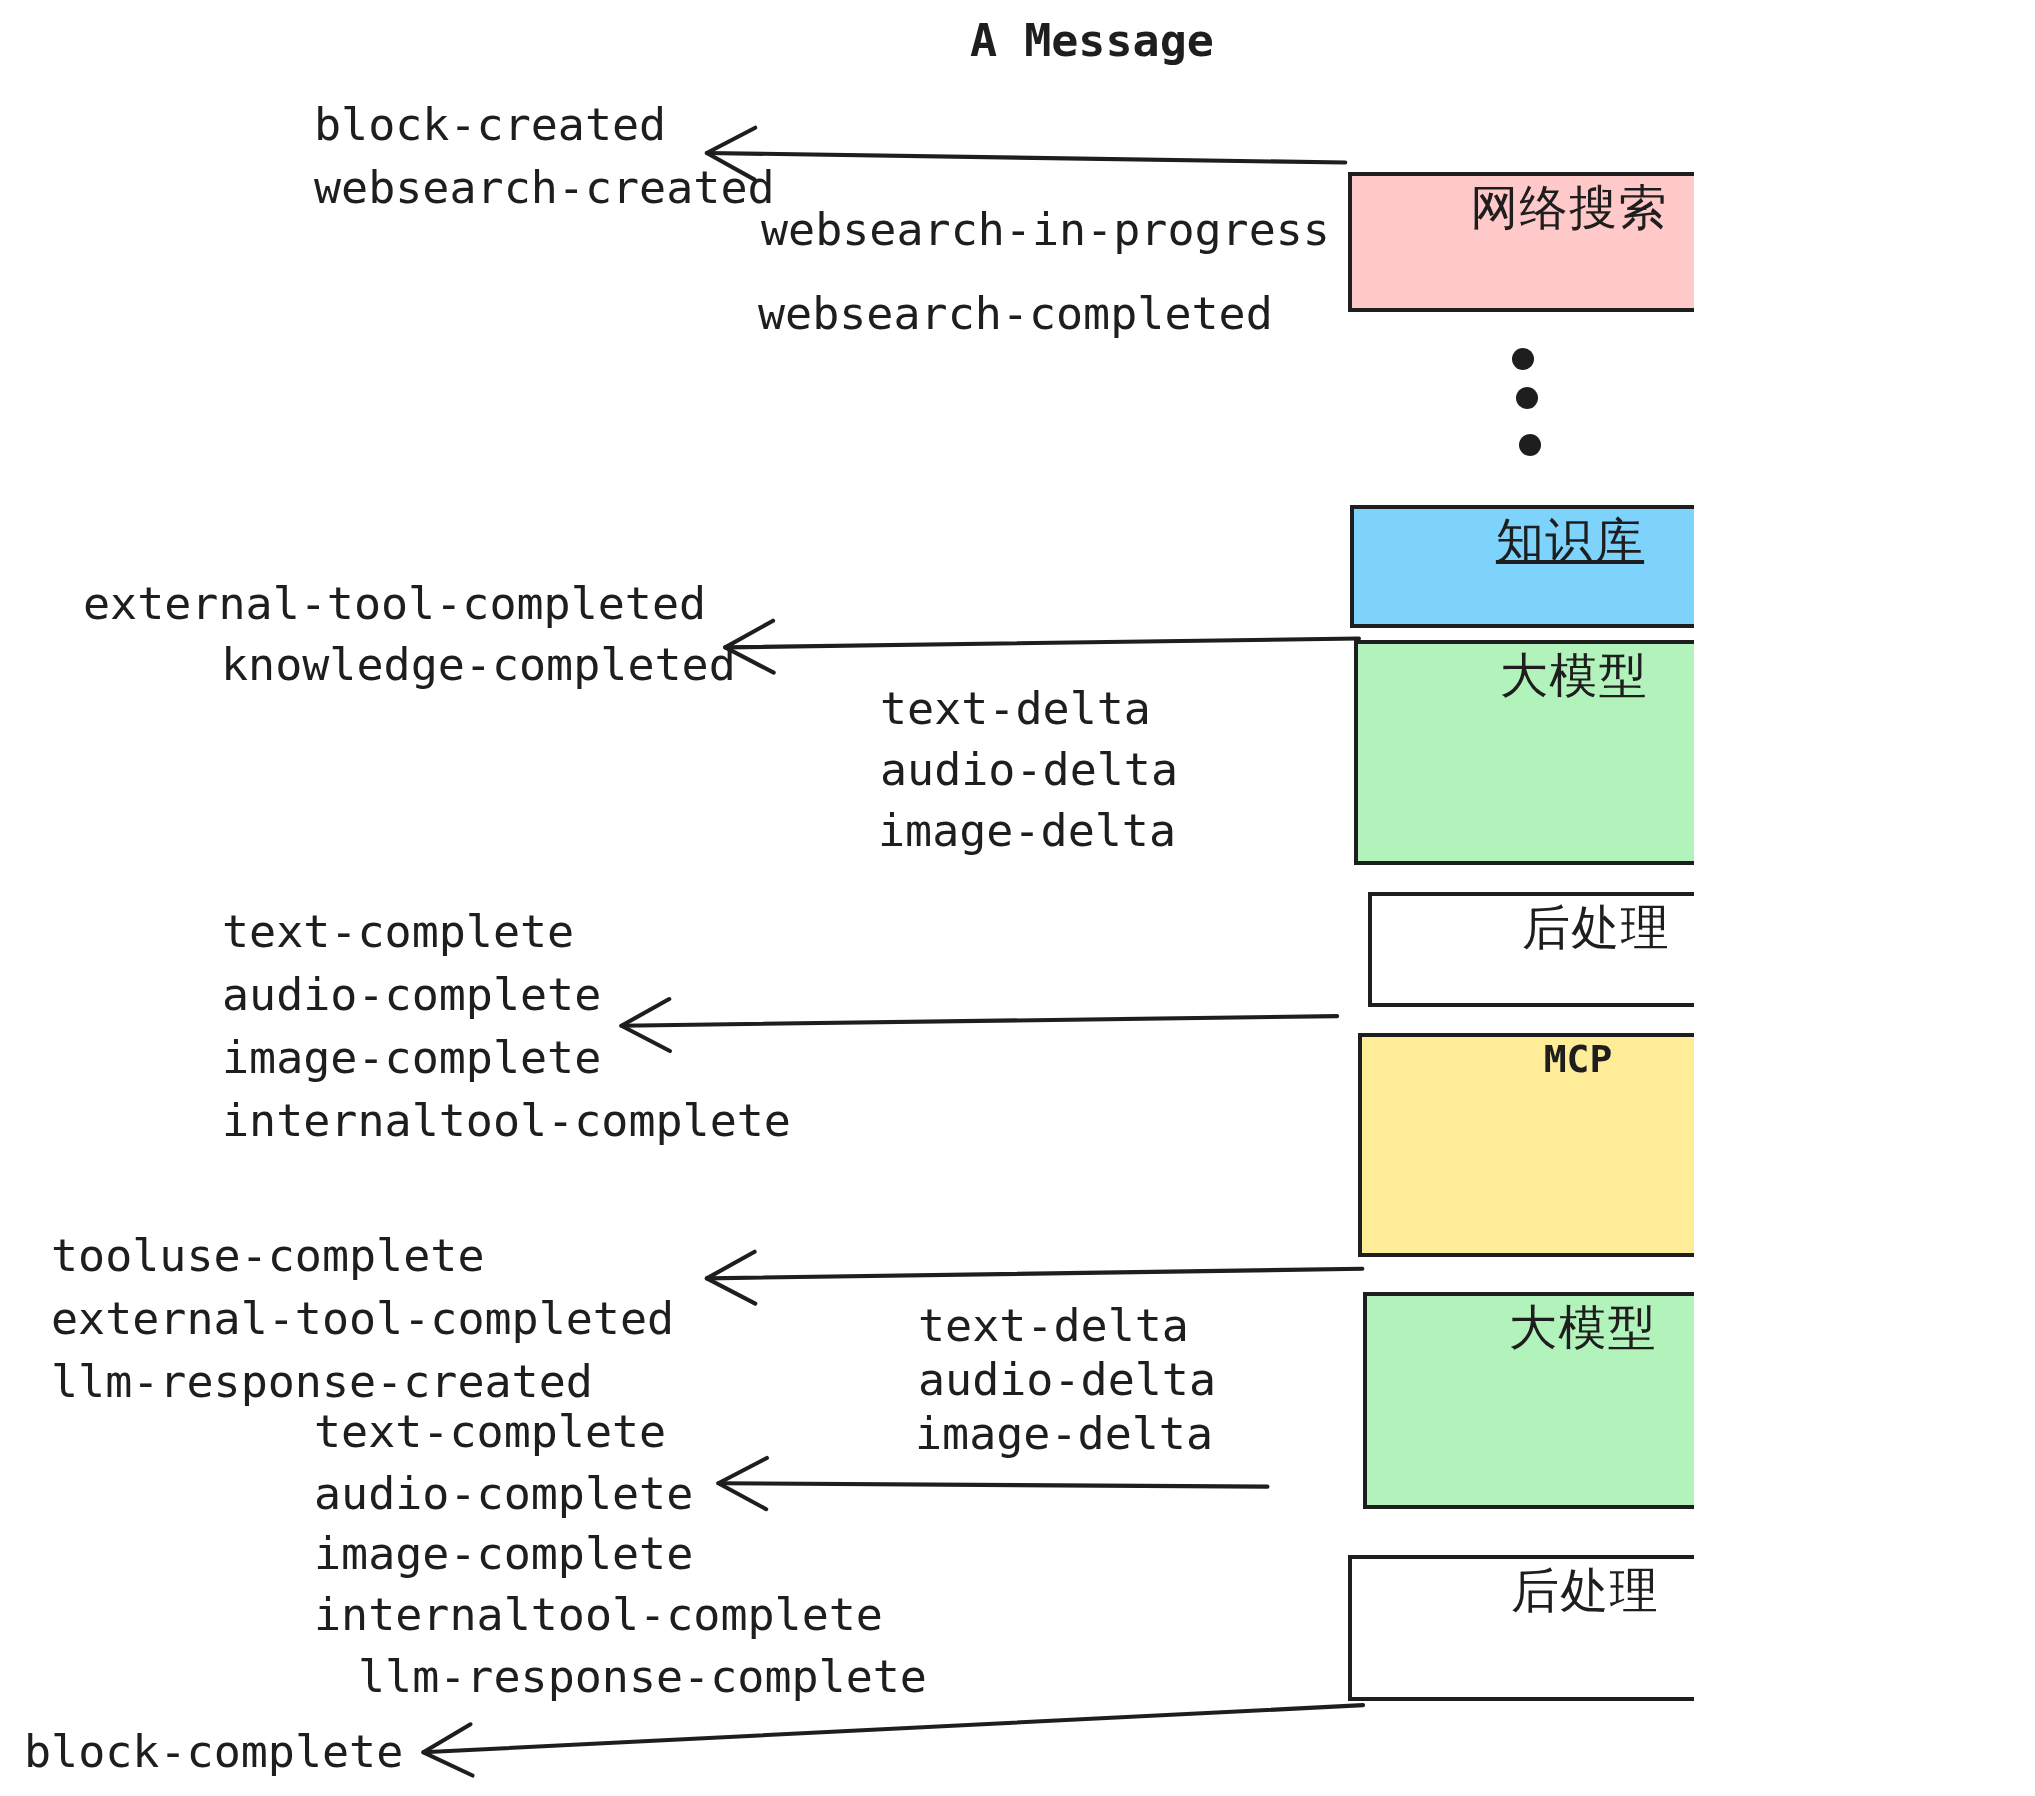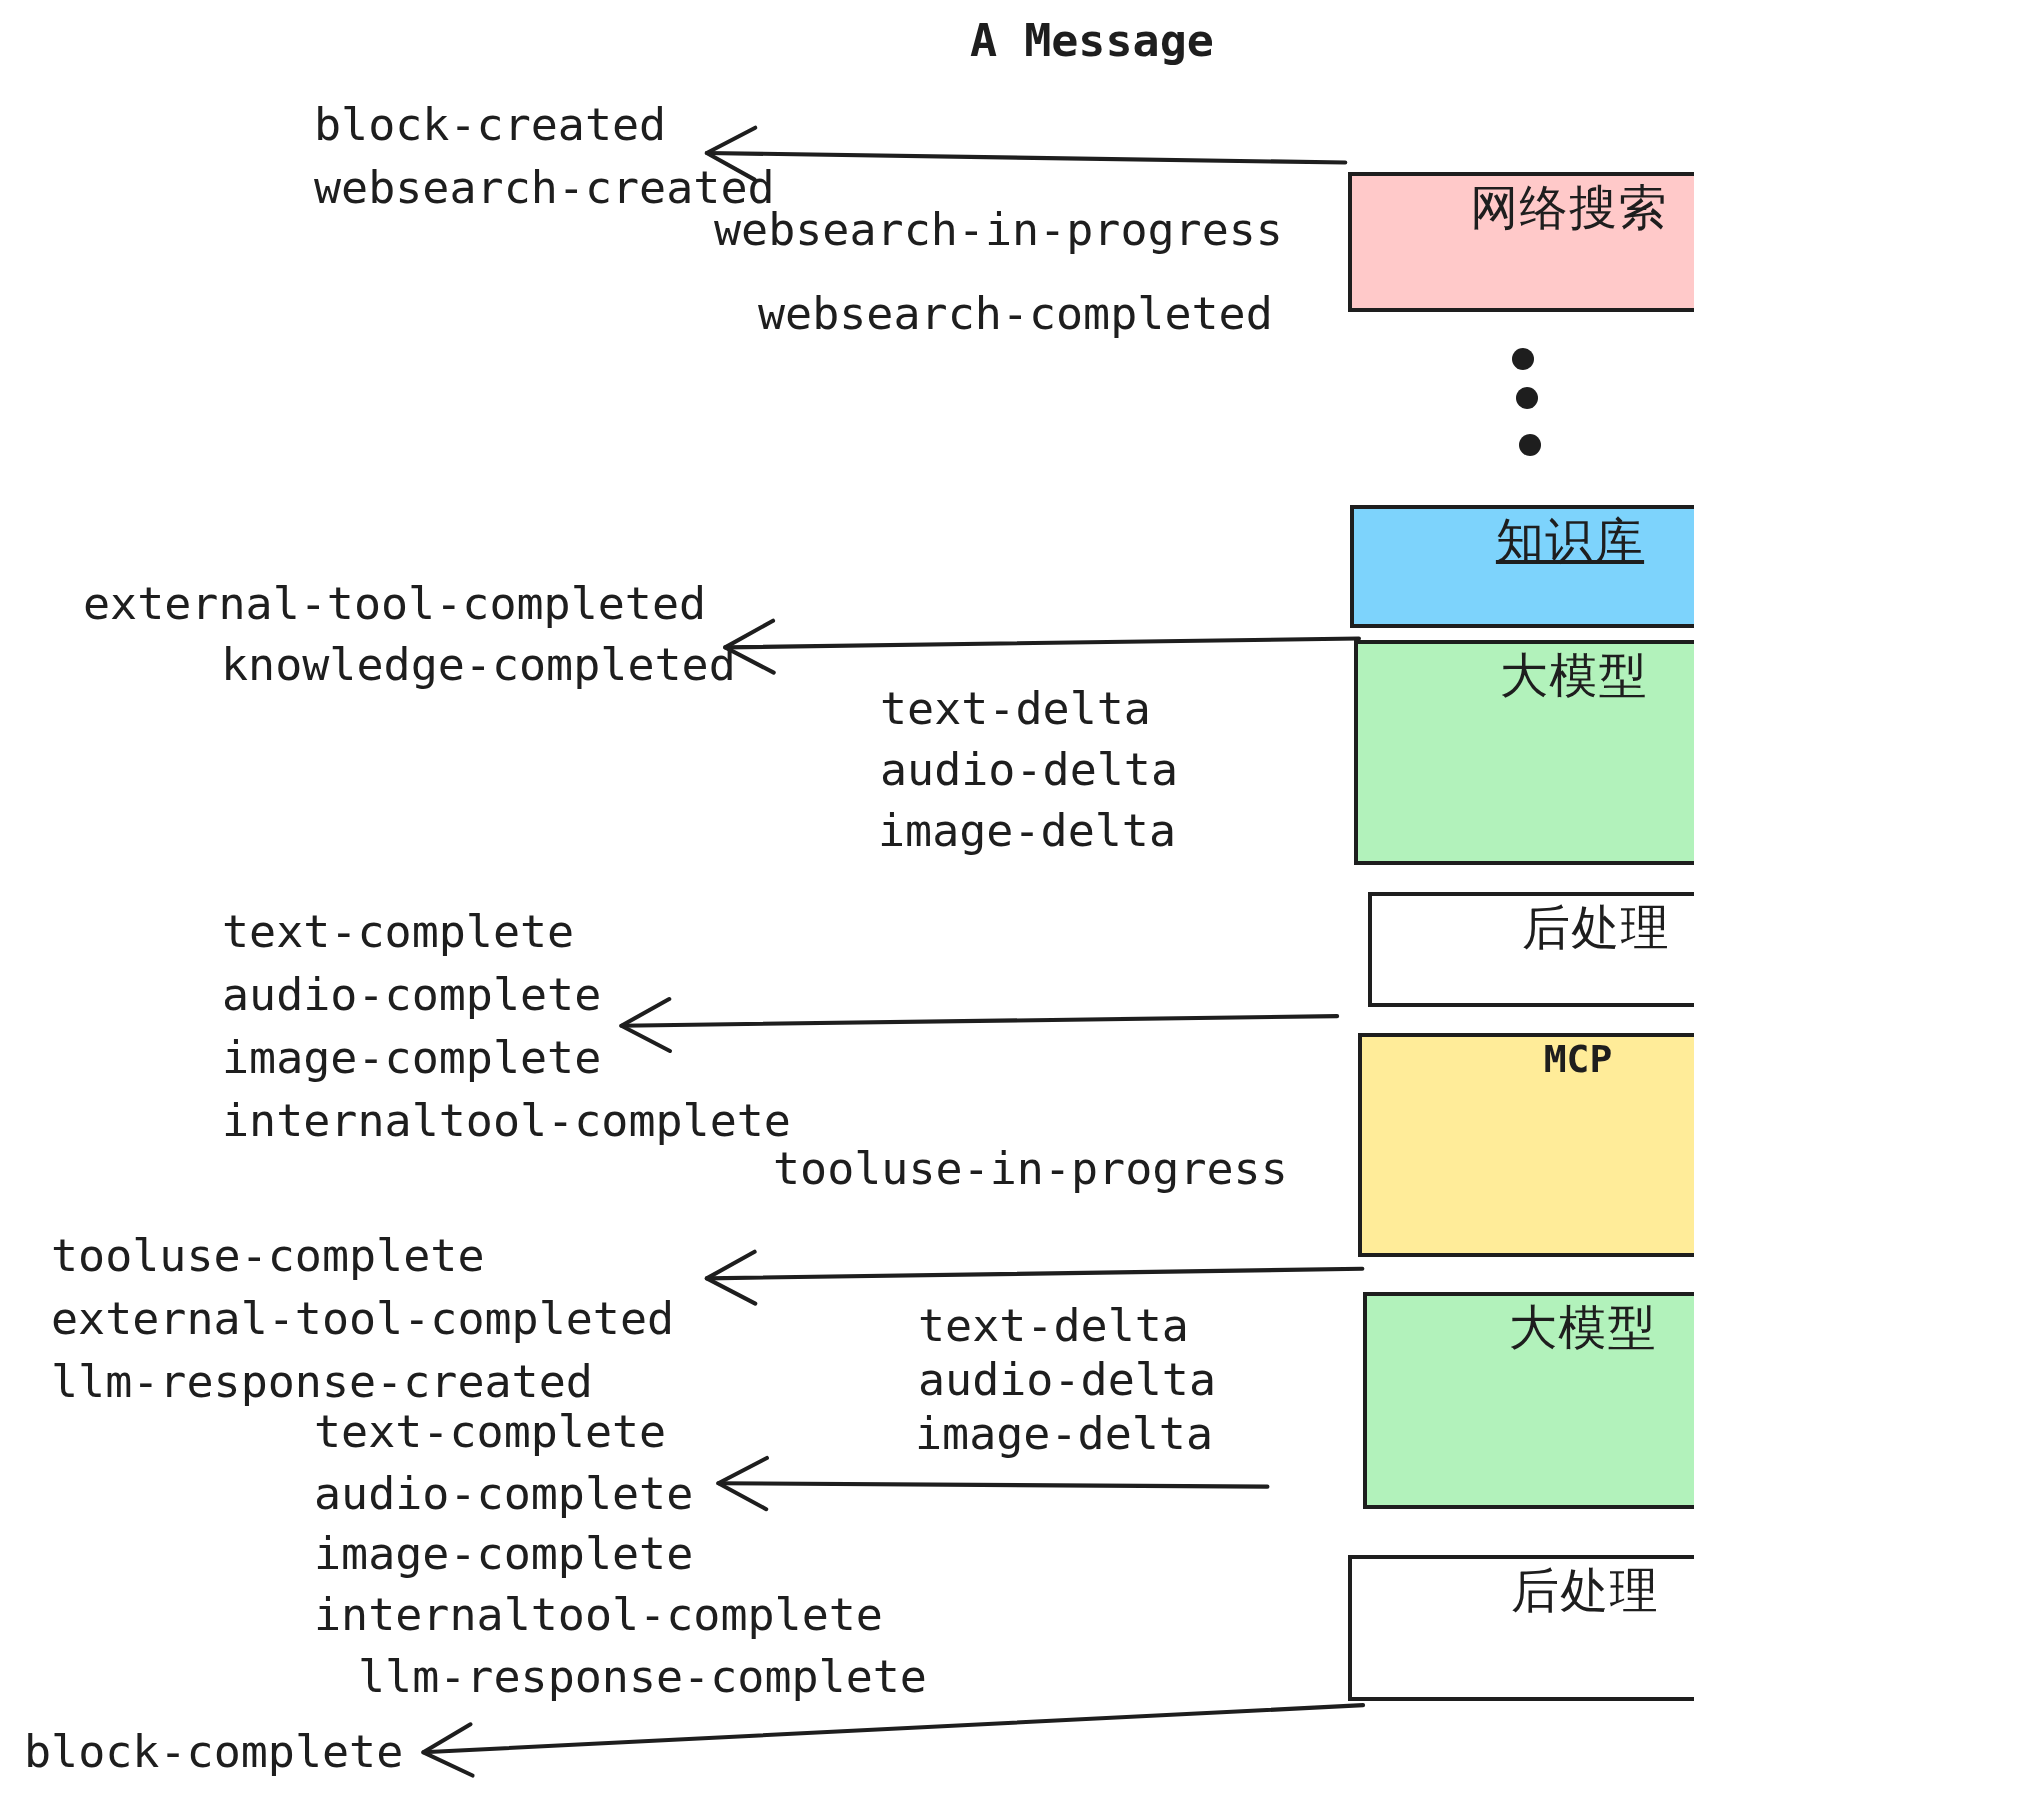--- a/index.html
+++ b/index.html
@@ -89,32 +89,31 @@
 
   <div class="dot" style="left:1512px;top:348px;"></div>
   <div class="dot" style="left:1516px;top:387px;"></div>
   <div class="dot" style="left:1519px;top:434px;"></div>
 
   <div class="side-label" style="left:1813px;top:340px;">外部工具</div>
   <div class="side-label" style="left:1839px;top:1124px;font-size:44px;">外部工具</div>
 
   <div class="ev" style="left:314px;top:101px;">block-created</div>
   <div class="ev" style="left:314px;top:164px;">websearch-created</div>
-  <div class="ev" style="left:714px;top:206px;">websearch-in-progress</div>
+  <div class="ev" style="left:761px;top:206px;">websearch-in-progress</div>
   <div class="ev" style="left:758px;top:290px;">websearch-completed</div>
   <div class="ev" style="left:83px;top:580px;">external-tool-completed</div>
   <div class="ev" style="left:197px;top:641px;margin-left:24px;">knowledge-completed</div>
   <div class="ev" style="left:880px;top:685px;">text-delta</div>
   <div class="ev" style="left:880px;top:746px;">audio-delta</div>
   <div class="ev" style="left:878px;top:807px;">image-delta</div>
   <div class="ev" style="left:222px;top:908px;">text-complete</div>
   <div class="ev" style="left:222px;top:971px;">audio-complete</div>
   <div class="ev" style="left:222px;top:1034px;">image-complete</div>
   <div class="ev" style="left:222px;top:1097px;">internaltool-complete</div>
-  <div class="ev" style="left:773px;top:1145px;">tooluse-in-progress</div>
   <div class="ev" style="left:51px;top:1232px;">tooluse-complete</div>
   <div class="ev" style="left:51px;top:1295px;">external-tool-completed</div>
   <div class="ev" style="left:51px;top:1358px;">llm-response-created</div>
   <div class="ev" style="left:918px;top:1302px;">text-delta</div>
   <div class="ev" style="left:918px;top:1356px;">audio-delta</div>
   <div class="ev" style="left:915px;top:1410px;">image-delta</div>
   <div class="ev" style="left:314px;top:1408px;">text-complete</div>
   <div class="ev" style="left:314px;top:1470px;">audio-complete</div>
   <div class="ev" style="left:314px;top:1530px;">image-complete</div>
   <div class="ev" style="left:314px;top:1591px;">internaltool-complete</div>

